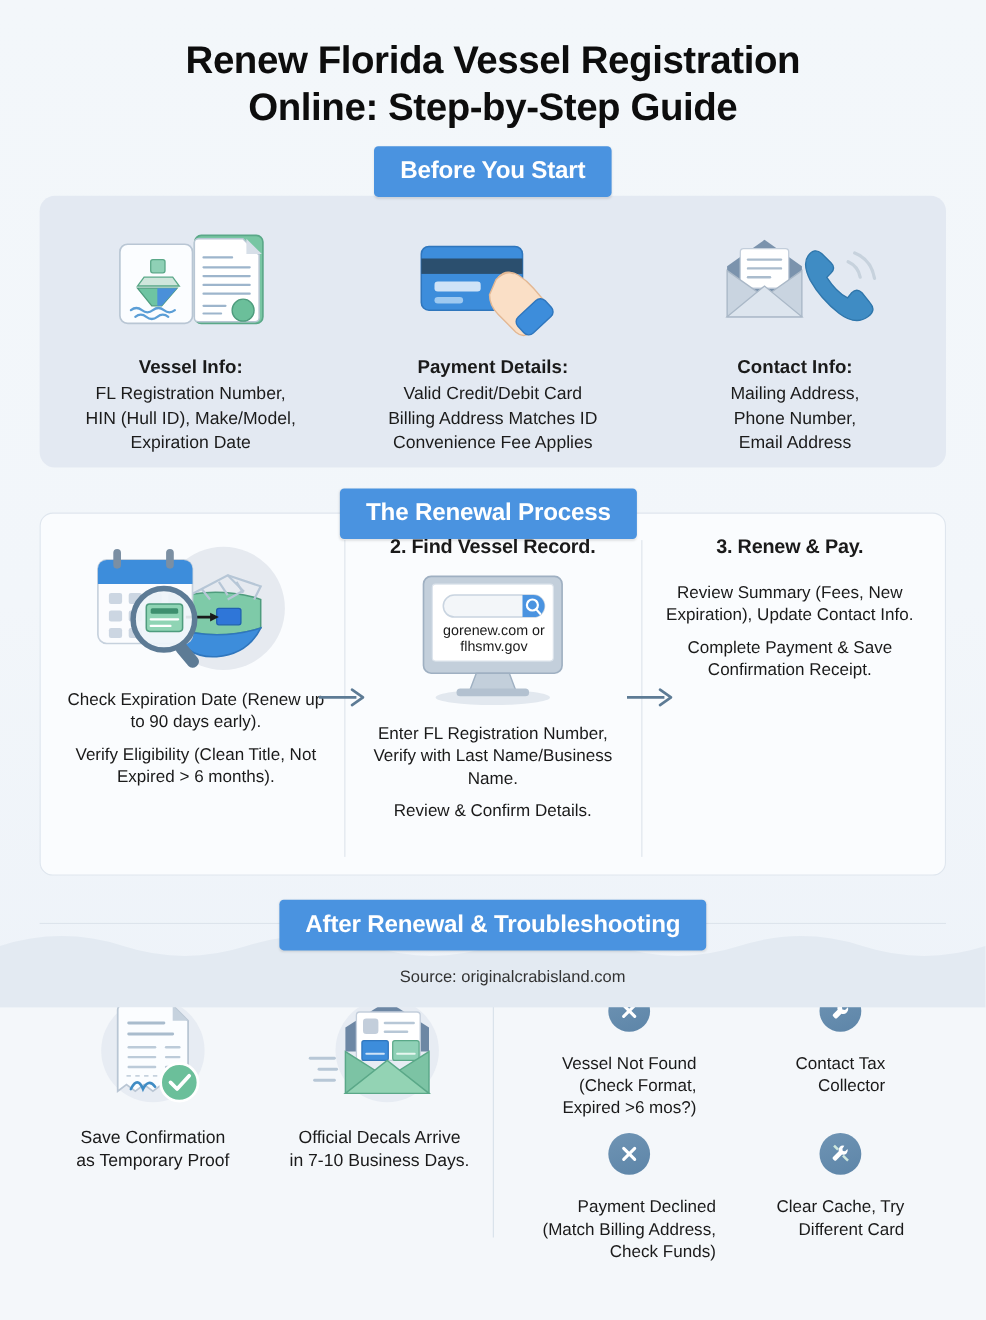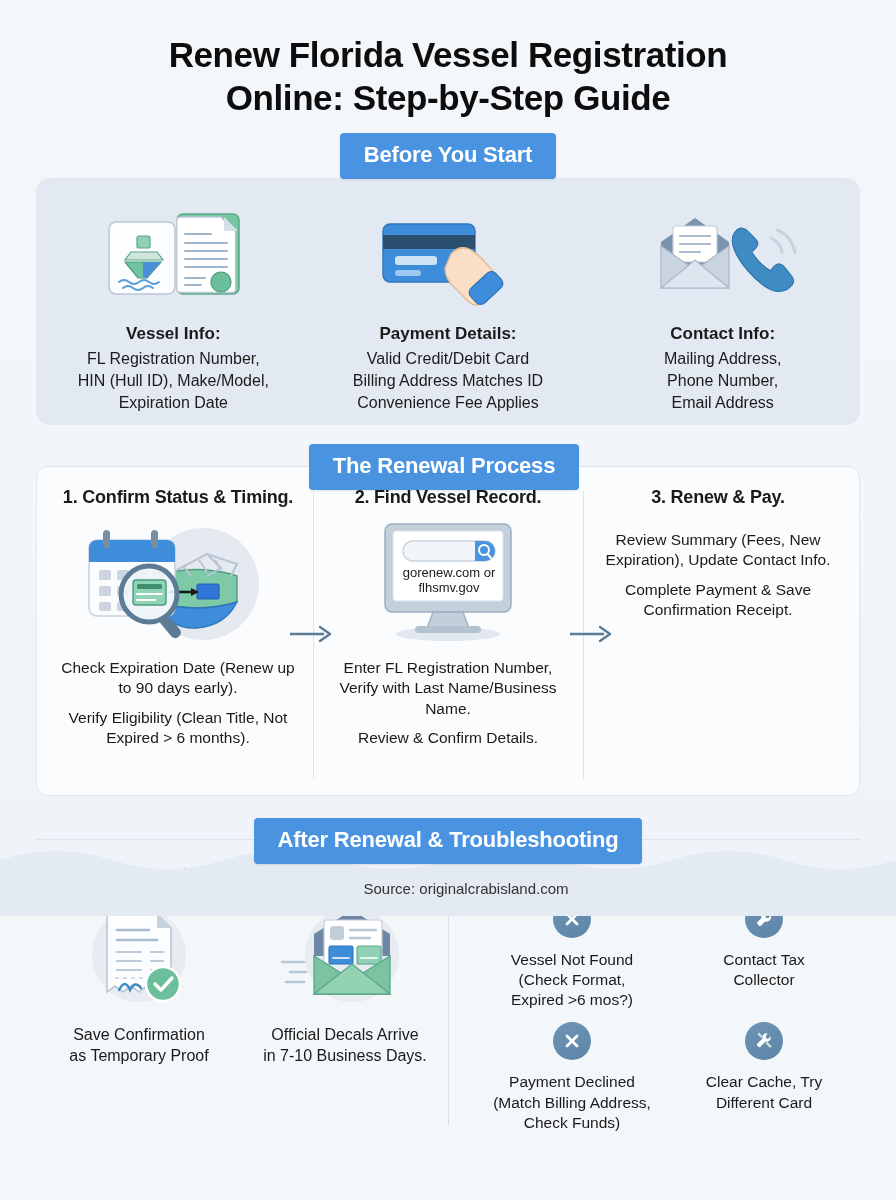--- a/index.html
+++ b/index.html
@@ -115,21 +115,21 @@
   .after-cap { font-size: 16px; line-height: 1.34; text-align: center; margin-top: 14px; }
 
   .ts-grid { display: flex; flex-wrap: wrap; }
   .ts-item { width: 50%; display: flex; flex-direction: column; align-items: center; margin-bottom: 12px; }
   .ts-icon {
     width: 38px; height: 38px; border-radius: 50%;
     background: linear-gradient(160deg,#6f94b4,#5d85a8);
     display: flex; align-items: center; justify-content: center;
     color: #fff;
   }
-  .ts-text { font-size: 15.5px; line-height: 1.3; text-align: center; margin-top: 12px; }
+  .ts-text { font-size: 15.5px; line-height: 1.3; text-align: right; margin-top: 20px; }
 
   
   .wave { position: absolute; left: 0; bottom: 0; width: 896px; height: 82px; }
   .source {
     position: absolute; bottom: 19px; left: 0; right: 0;
     text-align: center; font-size: 15px; color: #333; margin-left: 36px;
   }
 </style>
 </head>
 <body>
@@ -232,21 +232,20 @@
   </div>
 
   <div class="badge-wrap" style="position:absolute; top:444px; left:0; right:8px;">
     <div class="badge">The Renewal Process</div>
   </div>
 
   <div class="proc-panel">
     <div class="proc-grid">
 
       <div class="proc-col">
-        <div class="proc-head">1. Confirm Status &amp; Timing.</div>
         <div class="proc-art">
           <svg width="210" height="128" viewBox="0 0 210 128">
             <circle cx="130" cy="66" r="56" fill="#e6eaf0"></circle>
             <path d="M84 58 q34 -12 74 -2 l6 2 v26 q-40 12 -80 0 Z" fill="#7ecaa8" stroke="#4e9c7d" stroke-width="1.4"></path>
             <path d="M84 84 q40 12 80 0 q-12 24 -40 26 q-28 2 -40 -26 Z" fill="#3d8ddb" stroke="#2f76bd" stroke-width="1.4"></path>
             <g fill="none" stroke="#b6c6d6" stroke-width="2">
               <path d="M96 56 l38 -20 l14 14 l-14 8"></path>
               <path d="M134 36 l30 10 l-6 12"></path>
               <path d="M110 48 l8 10 M126 42 l8 12 M142 42 l6 10"></path>
             </g>

